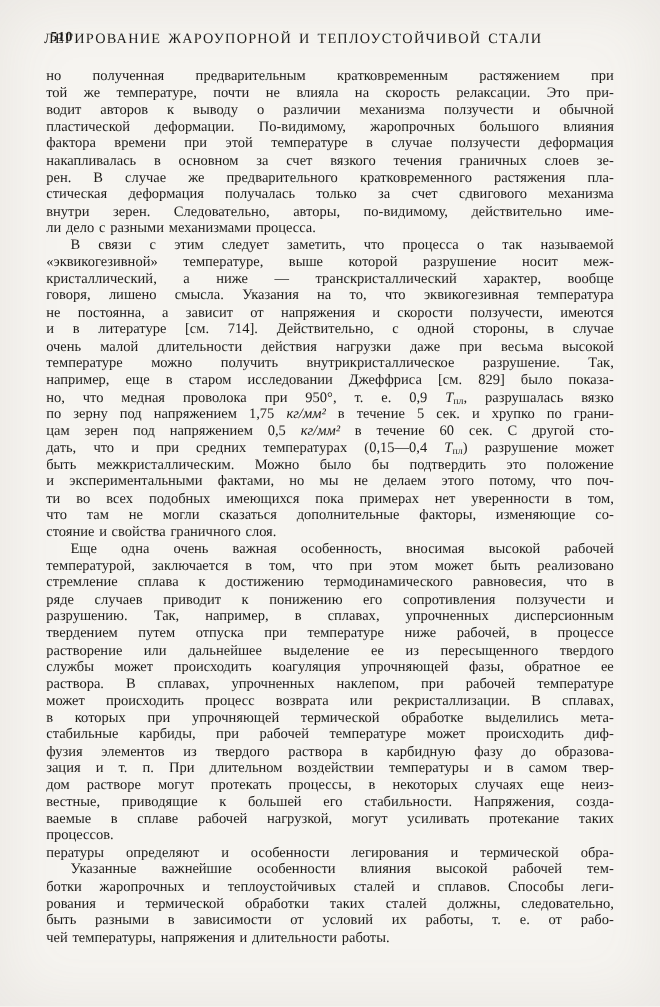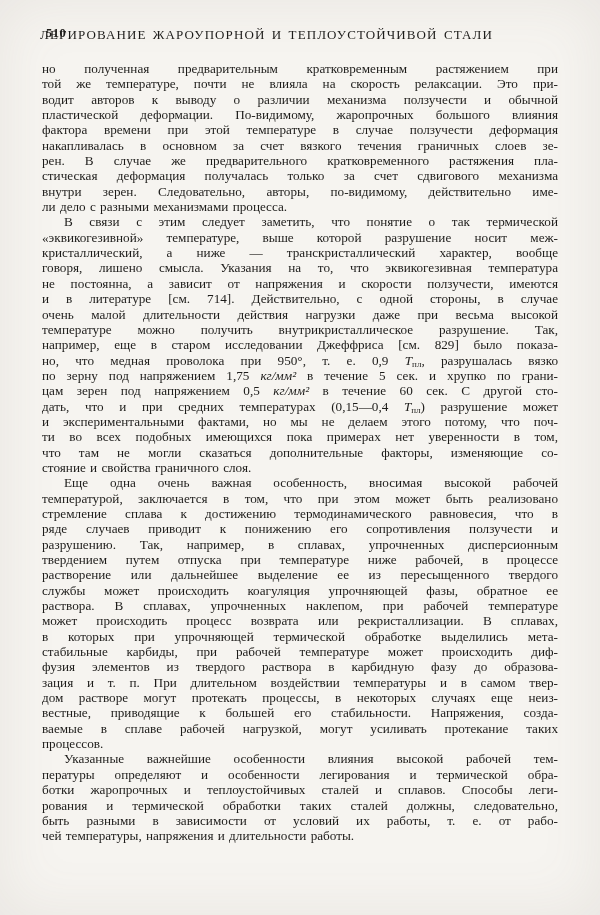--- a/index.html
+++ b/index.html
@@ -102,33 +102,34 @@
         <div class="line">водит авторов к выводу о различии механизма ползучести и обычной</div>
         <div class="line">пластической деформации. По-видимому, жаропрочных большого влияния</div>
         <div class="line">фактора времени при этой температуре в случае ползучести деформация</div>
         <div class="line">накапливалась в основном за счет вязкого течения граничных слоев зе-</div>
         <div class="line">рен. В случае же предварительного кратковременного растяжения пла-</div>
         <div class="line">стическая деформация получалась только за счет сдвигового механизма</div>
         <div class="line">внутри зерен. Следовательно, авторы, по-видимому, действительно име-</div>
         <div class="line last">ли дело с разными механизмами процесса.</div>
       </div>
       <div class="paragraph">
-        <div class="line indent">В связи с этим следует заметить, что понятие о так термической</div>
+        <div class="line indent">В связи с этим следует заметить, что процесса о так называемой</div>
         <div class="line">«эквикогезивной» температуре, выше которой разрушение носит меж-</div>
         <div class="line">кристаллический, а ниже — транскристаллический характер, вообще</div>
         <div class="line">говоря, лишено смысла. Указания на то, что эквикогезивная температура</div>
         <div class="line">не постоянна, а зависит от напряжения и скорости ползучести, имеются</div>
         <div class="line">и в литературе [см. 714]. Действительно, с одной стороны, в случае</div>
         <div class="line">очень малой длительности действия нагрузки даже при весьма высокой</div>
         <div class="line">температуре можно получить внутрикристаллическое разрушение. Так,</div>
         <div class="line">например, еще в старом исследовании Джеффриса [см. 829] было показа-</div>
         <div class="line">но, что медная проволока при 950°, т. е. 0,9 <i>Т</i><sub>пл</sub>, разрушалась вязко</div>
         <div class="line">по зерну под напряжением 1,75 <i>кг/мм²</i> в течение 5 сек. и хрупко по грани-</div>
         <div class="line">цам зерен под напряжением 0,5 <i>кг/мм²</i> в течение 60 сек. С другой сто-</div>
         <div class="line">дать, что и при средних температурах (0,15—0,4 <i>Т</i><sub>пл</sub>) разрушение может</div>
+        <div class="line">быть межкристаллическим. Можно было бы подтвердить это положение</div>
         <div class="line">и экспериментальными фактами, но мы не делаем этого потому, что поч-</div>
         <div class="line">ти во всех подобных имеющихся пока примерах нет уверенности в том,</div>
         <div class="line">что там не могли сказаться дополнительные факторы, изменяющие со-</div>
         <div class="line last">стояние и свойства граничного слоя.</div>
       </div>
       <div class="paragraph">
         <div class="line indent">Еще одна очень важная особенность, вносимая высокой рабочей</div>
         <div class="line">температурой, заключается в том, что при этом может быть реализовано</div>
         <div class="line">стремление сплава к достижению термодинамического равновесия, что в</div>
         <div class="line">ряде случаев приводит к понижению его сопротивления ползучести и</div>
@@ -141,21 +142,21 @@
         <div class="line">в которых при упрочняющей термической обработке выделились мета-</div>
         <div class="line">стабильные карбиды, при рабочей температуре может происходить диф-</div>
         <div class="line">фузия элементов из твердого раствора в карбидную фазу до образова-</div>
         <div class="line">зация и т. п. При длительном воздействии температуры и в самом твер-</div>
         <div class="line">дом растворе могут протекать процессы, в некоторых случаях еще неиз-</div>
         <div class="line">вестные, приводящие к большей его стабильности. Напряжения, созда-</div>
         <div class="line">ваемые в сплаве рабочей нагрузкой, могут усиливать протекание таких</div>
         <div class="line last">процессов.</div>
       </div>
       <div class="paragraph">
+        <div class="line">пературы определяют и особенности легирования и термической обра-</div>
         <div class="line indent">Указанные важнейшие особенности влияния высокой рабочей тем-</div>
-        <div class="line">пературы определяют и особенности легирования и термической обра-</div>
         <div class="line">ботки жаропрочных и теплоустойчивых сталей и сплавов. Способы леги-</div>
         <div class="line">рования и термической обработки таких сталей должны, следовательно,</div>
         <div class="line">быть разными в зависимости от условий их работы, т. е. от рабо-</div>
         <div class="line last">чей температуры, напряжения и длительности работы.</div>
       </div>
     </div>
 </div>
 
 </body></html>

